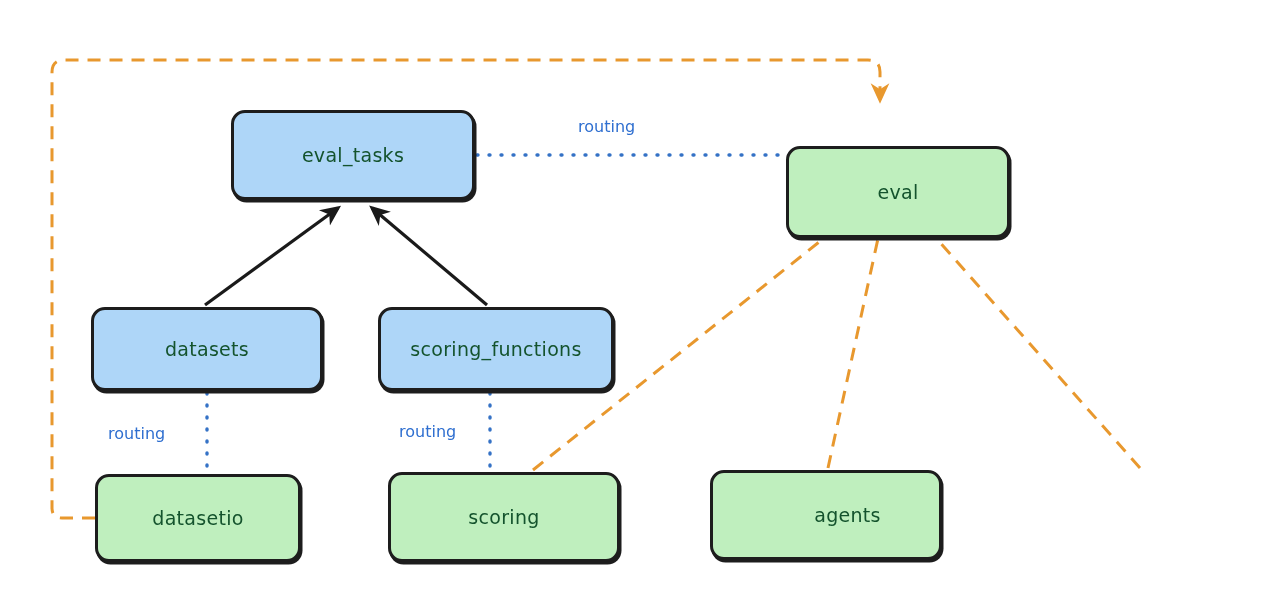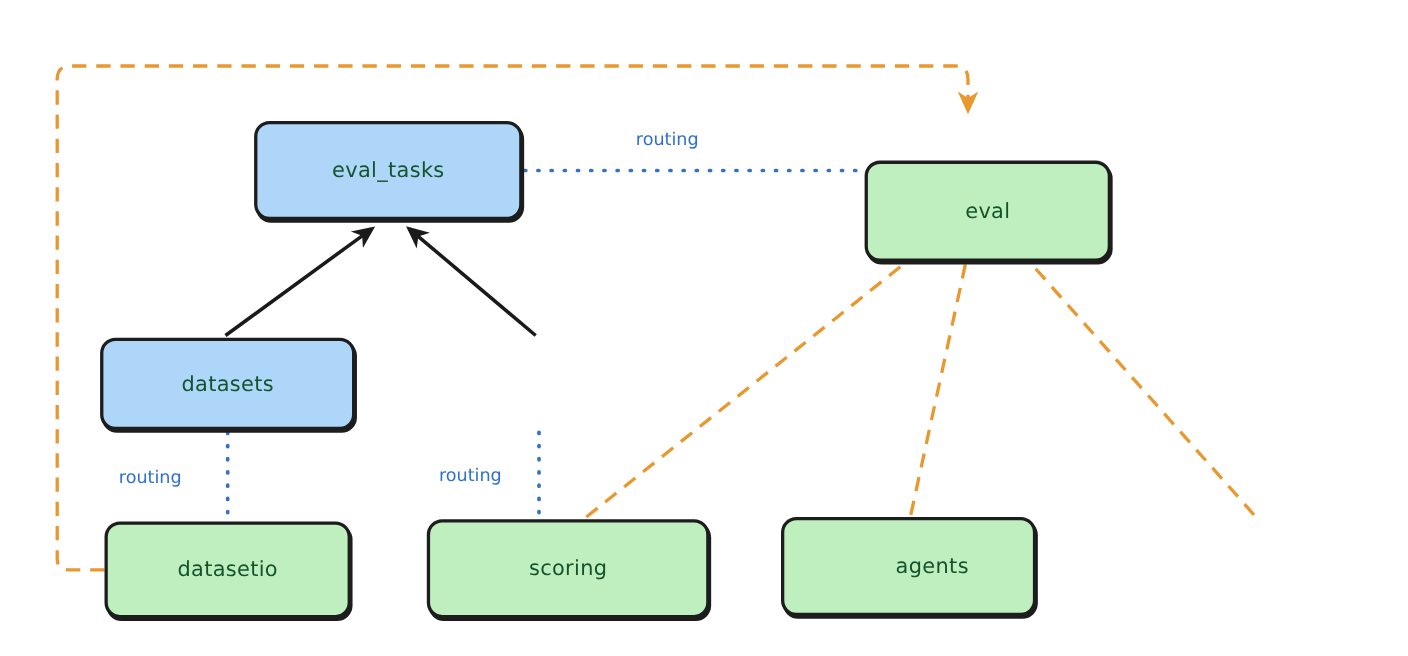--- a/index.html
+++ b/index.html
@@ -108,26 +108,29 @@
     </div>
 
     <div class="node node-provider" style="left:786px; top:110px; width:224px; height:92px;margin-top:36px;">
       <span class="node-label">eval</span>
     </div>
 
     <div class="node node-api" style="left:91px; top:307px; width:232px; height:84px;">
       <span class="node-label">datasets</span>
     </div>
 
+    <div class="node node-api" style="left:378px; top:307px; width:236px; height:84px;">
+      <span class="node-label">scoring_functions</span>
+    </div>
 
-    <div class="node node-provider" style="left:95px; top:474px; width:224px; height:88px;text-align:center;">
+    <div class="node node-provider" style="left:95px; top:474px; width:206px; height:88px;text-align:center;">
       <span class="node-label">datasetio</span>
     </div>
 
-    <div class="node node-provider" style="left:388px; top:472px; width:257px; height:90px;">
+    <div class="node node-provider" style="left:388px; top:472px; width:232px; height:90px;">
       <span class="node-label">scoring</span>
     </div>
 
     <div class="node node-provider" style="left:710px; top:470px; width:232px; height:90px;padding-left:43px;">
       <span class="node-label">agents</span>
     </div>
 
 
     <span class="edge-label" style="left:578px; top:117px;">routing</span>
 

